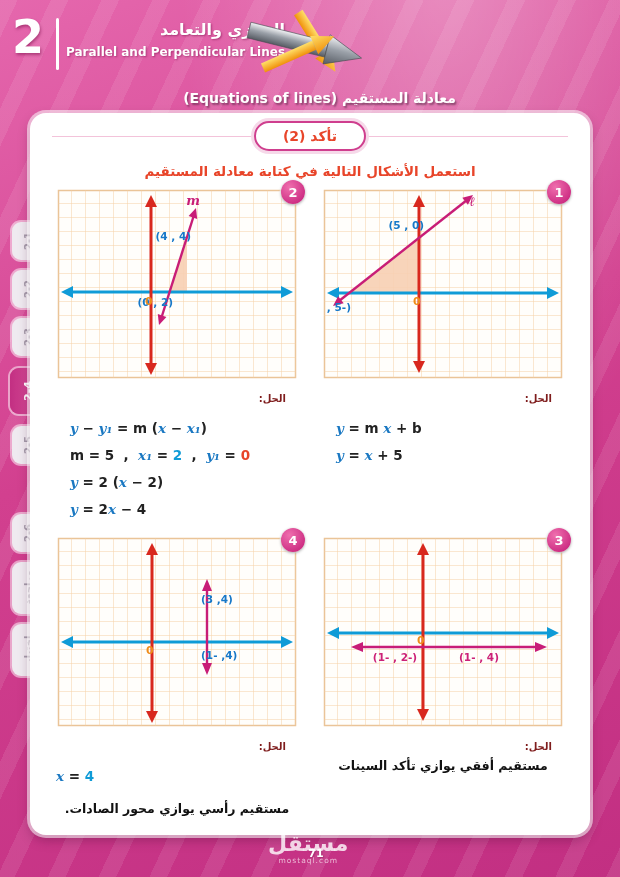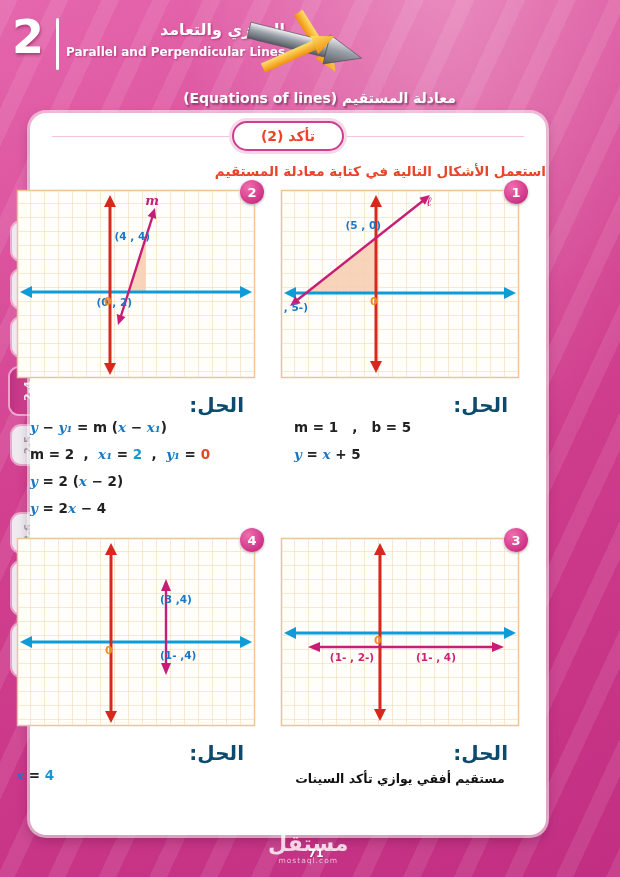--- a/index.html
+++ b/index.html
@@ -46,56 +46,56 @@
     writing-mode:vertical-rl; transform:rotate(180deg);
     box-shadow:0 0 0 2px rgba(255,255,255,0.5);
   }
   .tab.active {
     left:10px; width:36px;
     background:linear-gradient(90deg,#e05aa2,#c22f82);
     color:#fff; font-size:11px;
   }
   
   .card {
-    position:absolute; left:30px; top:113px; width:516px; height:722px;
+    position:absolute; left:30px; top:113px; width:560px; height:722px;
     background:#fff; border-radius:16px; z-index:2;
     box-shadow:0 0 0 3px rgba(255,255,255,0.55), 0 5px 12px rgba(70,10,50,0.35);
   }
   .badge-row { position:relative; margin-top:8px; height:30px; }
   .badge-row::before { content:""; position:absolute; left:22px; right:22px; top:50%; height:1px; background:#f3c3da; }
   .check-badge {
     position:relative; margin:0 auto; width:112px; height:30px;
     background:#fff; border:2px solid #cf3e8e; border-radius:16px;
     box-shadow:0 0 0 3px #f6d9e9;
     display:flex; align-items:center; justify-content:center;
     color:#e8452a; font-size:14px; font-weight:bold; direction:rtl;
   }
   .instruction {
-    margin:12px 0 10px; text-align:right; direction:rtl;
+    margin:12px 0 10px; text-align:center; direction:rtl;
     color:#e8452a; font-size:13.5px; font-weight:bold;
   }
   .content-grid {
     display:grid; direction:rtl;
     grid-template-columns:1fr 1fr;
     grid-template-rows:194px 142px 194px auto;
     column-gap:24px; row-gap:6px;
     padding:0 26px;
   }
   .graph-panel { position:relative; width:240px; height:190px; justify-self:center; }
   .graph-svg { display:block; width:240px; height:190px; }
   .num-badge {
     position:absolute; top:-9px; right:-8px; width:24px; height:24px; border-radius:50%;
     background:radial-gradient(circle at 35% 30%, #ef6fae, #c21875);
     color:#fff; font-size:13px; font-weight:bold;
     display:flex; align-items:center; justify-content:center;
     box-shadow:0 1px 3px rgba(0,0,0,0.35), 0 0 0 1.5px rgba(255,255,255,0.7);
   }
   .solution { direction:rtl; padding-top:4px; }
-  .sol-heading { color:#0c4a6e; font-size:20px; font-weight:bold; padding-left:0; padding-right:12px; }
-  .sol-lines { direction:ltr; text-align:left; padding-left:14px; margin-top:2px; }
+  .sol-heading { color:#7f1d1d; font-size:10px; font-weight:bold; padding-left:0; padding-right:12px; }
+  .sol-lines { direction:ltr; text-align:left; padding-left:14px; margin-top:16px; }
   .sol-lines.center { padding-left:0; }
   .math-line { height:27px; font-size:13.5px; }
   .seg { font-weight:bold; color:#222; }
   .seg.v { font-family:"DejaVu Serif", serif; font-style:italic; color:#1a78c2; }
   .seg.t { color:#222; }
   .seg.r { color:#e8452a; }
   .seg.b { color:#0f9bd7; }
   .sol-note { margin-top:6px; text-align:center; font-size:12.5px; font-weight:bold; color:#111; direction:rtl; }
   
   .lbl-blue  { fill:#1778c8; font-weight:bold; font-size:10.5px; font-family:"DejaVu Sans",sans-serif; }
@@ -220,30 +220,30 @@
           <text x="116" y="117" class="lbl-blue">(2 , 0)</text>
           <text x="88" y="116" text-anchor="end" class="lbl-orange">0</text>
           <text x="143" y="16" class="lbl-line">m</text>
         </svg>
         <div class="num-badge">2</div>
       </div>
 
       <div class="solution">
         <div class="sol-heading">الحل:</div>
         <div class="sol-lines">
-            <div class="math-line"><span class="seg t">m = 1&nbsp;&nbsp;&nbsp;,&nbsp;&nbsp;&nbsp;b = 5</span></div>
+            <div class="math-line"><span class="seg v">y</span><span class="seg t"> = m </span><span class="seg v">x</span><span class="seg t"> + b</span></div>
             <div class="math-line"><span class="seg v">y</span><span class="seg t"> = </span><span class="seg v">x</span><span class="seg t"> + 5</span></div>
           </div>
       </div>
 
       <div class="solution">
         <div class="sol-heading">الحل:</div>
         <div class="sol-lines">
             <div class="math-line"><span class="seg v">y</span><span class="seg t"> − </span><span class="seg v">y₁</span><span class="seg t"> = m (</span><span class="seg v">x</span><span class="seg t"> − </span><span class="seg v">x₁</span><span class="seg t">)</span></div>
-            <div class="math-line"><span class="seg t">m = 2</span><span class="seg t">&nbsp;&nbsp;,&nbsp;&nbsp;</span><span class="seg v">x₁</span><span class="seg t"> = </span><span class="seg b">2</span><span class="seg t">&nbsp;&nbsp;,&nbsp;&nbsp;</span><span class="seg v">y₁</span><span class="seg t"> = </span><span class="seg r">0</span></div>
+            <div class="math-line"><span class="seg t">m = 5</span><span class="seg t">&nbsp;&nbsp;,&nbsp;&nbsp;</span><span class="seg v">x₁</span><span class="seg t"> = </span><span class="seg b">2</span><span class="seg t">&nbsp;&nbsp;,&nbsp;&nbsp;</span><span class="seg v">y₁</span><span class="seg t"> = </span><span class="seg r">0</span></div>
             <div class="math-line"><span class="seg v">y</span><span class="seg t"> = 2 (</span><span class="seg v">x</span><span class="seg t"> − 2)</span></div>
             <div class="math-line"><span class="seg v">y</span><span class="seg t"> = 2</span><span class="seg v">x</span><span class="seg t"> − 4</span></div>
           </div>
       </div>
 
       <div class="graph-panel">
         <svg class="graph-svg" viewBox="0 0 240 190">
           <defs>
             <pattern id="grid3" width="14" height="14" patternUnits="userSpaceOnUse">
               <path d="M 14 0 L 0 0 0 14" fill="none" stroke="#f5cfa5" stroke-width="1"></path>
@@ -295,20 +295,21 @@
       <div class="solution">
         <div class="sol-heading">الحل:</div>
         <div class="sol-note">مستقيم أفقي يوازي تأكد السينات</div>
       </div>
 
       <div class="solution">
         <div class="sol-heading">الحل:</div>
         <div class="sol-lines center">
             <div class="math-line"><span class="seg v">x</span><span class="seg t"> = </span><span class="seg b">4</span></div>
           </div>
+        <div class="sol-note">مستقيم رأسي يوازي محور الصادات.</div>
       </div>
 
     </div>
   </div>
 
   <div class="page-number">71</div>
   <div class="watermark">
     <div class="wm-main">مستقل</div>
     <div class="wm-sub">mostaql.com</div>
   </div>

